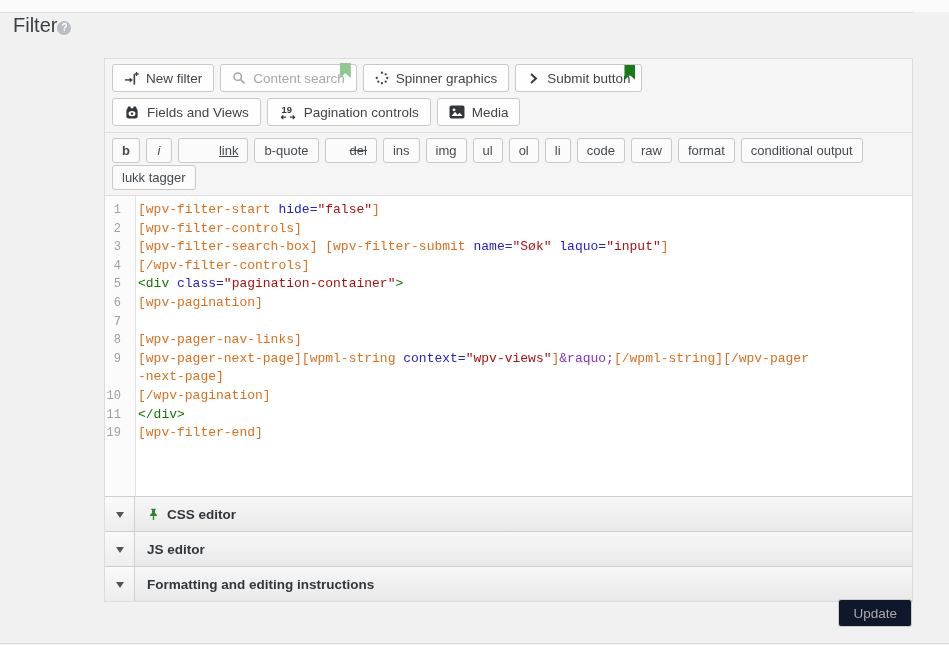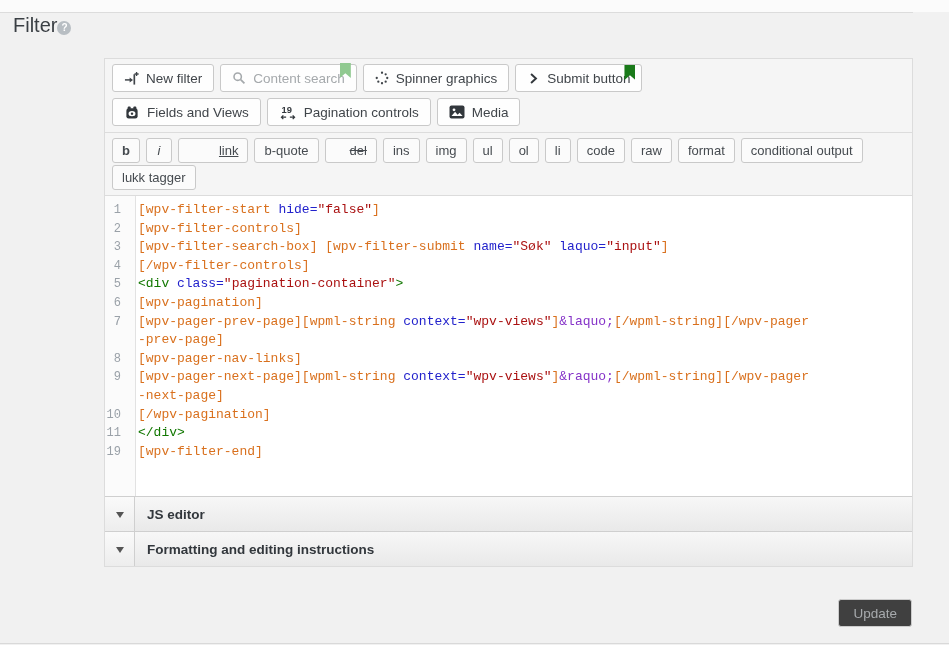--- a/index.html
+++ b/index.html
@@ -54,21 +54,21 @@
   .tk-plain{ color:#111; }
 
   .section { display:flex; height:35px; border-top:1px solid #cfcfcf; background:linear-gradient(#f7f7f7,#e9e9e9); }
   .section-toggle { flex:0 0 30px; display:flex; align-items:center; justify-content:center;
     border-right:1px solid #cfcfcf; cursor:pointer; background:linear-gradient(#fafafa,#ededed); }
   .tri-down { width:0; height:0; border:4px solid transparent; border-top:6px solid #555; margin-top:5px; }
   .section-header { flex:1; display:flex; align-items:center; gap:7px; padding-left:12px;
     font-size:13.5px; font-weight:bold; color:#32373c; cursor:pointer; }
 
   .update-btn { position:absolute; top:599px; right:37px; height:28px; padding:0 14px;
-    background:#404040; border:1px solid #ccc; border-radius:3px; color:#a7aaad;
+    background:#0f172a; border:1px solid #ccc; border-radius:3px; color:#a7aaad;
     font-family:"Liberation Sans",sans-serif; font-size:13.5px; }
 </style>
 </head>
 <body>
 
 <div class="screen">
   <div class="top-strip"></div>
   <div class="top-divider"></div>
 
   <div class="page-title-wrap">
@@ -198,21 +198,20 @@
           <div class="code-line">
             <span class="ln">5</span>
             <div class="code-text"><span class="tk-tag">&lt;div </span><span class="tk-attr">class=</span><span class="tk-str">"pagination-container"</span><span class="tk-tag">&gt;</span></div>
           </div>
           <div class="code-line">
             <span class="ln">6</span>
             <div class="code-text"><span class="tk-sc">[wpv-pagination]</span></div>
           </div>
           <div class="code-line">
             <span class="ln">7</span>
-            <div class="code-text"><span class="tk-sc">[wpv-pager-prev-page][wpml-string </span><span class="tk-attr">context=</span><span class="tk-str">"wpv-views"</span><span class="tk-sc">]</span><span class="tk-atom">&amp;laquo;</span><span class="tk-sc">[/wpml-string][/wpv-pager-prev-page]</span></div>
           </div>
           <div class="code-line">
             <span class="ln">8</span>
             <div class="code-text"><span class="tk-sc">[wpv-pager-nav-links]</span></div>
           </div>
           <div class="code-line">
             <span class="ln">9</span>
             <div class="code-text"><span class="tk-sc">[wpv-pager-next-page][wpml-string </span><span class="tk-attr">context=</span><span class="tk-str">"wpv-views"</span><span class="tk-sc">]</span><span class="tk-atom">&amp;raquo;</span><span class="tk-sc">[/wpml-string][/wpv-pager-next-page]</span></div>
           </div>
           <div class="code-line">
@@ -228,28 +227,42 @@
             <div class="code-text"><span class="tk-sc">[wpv-filter-end]</span></div>
           </div>
         </div>
     </div>
     <div id="sections">
         <div class="section">
           <div class="section-toggle">
             <span class="tri-down"></span>
           </div>
           <div class="section-header">
-            <span>JS editor</span>
+            <span style="display: inline-flex;">
+              <svg width="13" height="14" viewBox="0 0 16 16">
+                <path d="M5.2 1.5h5.6v1.2l-1 .6v3.6l2.4 2v1.6H3.8V8.9l2.4-2V3.3l-1-.6z" fill="#2d862d"></path>
+                <path d="M8 10.5v5" stroke="#2d862d" stroke-width="1.6" fill="none"></path>
+              </svg>
+            </span>
+            <span>CSS editor</span>
           </div>
         </div>
         <div class="section">
           <div class="section-toggle">
             <span class="tri-down"></span>
           </div>
           <div class="section-header">
+            <span>JS editor</span>
+          </div>
+        </div>
+        <div class="section">
+          <div class="section-toggle">
+            <span class="tri-down"></span>
+          </div>
+          <div class="section-header">
             <span>Formatting and editing instructions</span>
           </div>
         </div>
       </div>
   </div>
 
   <button class="update-btn" disabled="">Update</button>
   <div class="bottom-divider"></div>
 </div>
 

